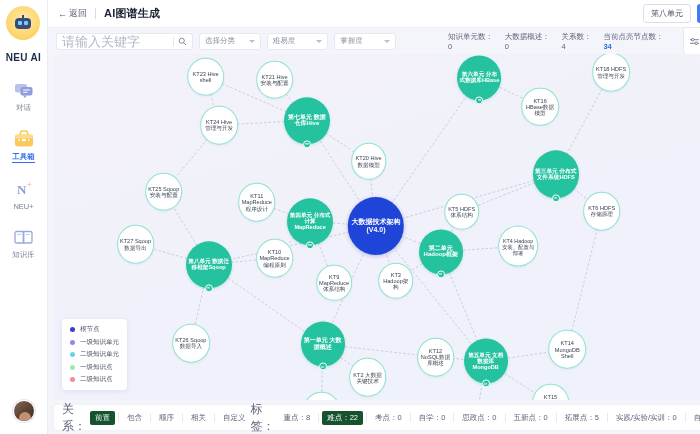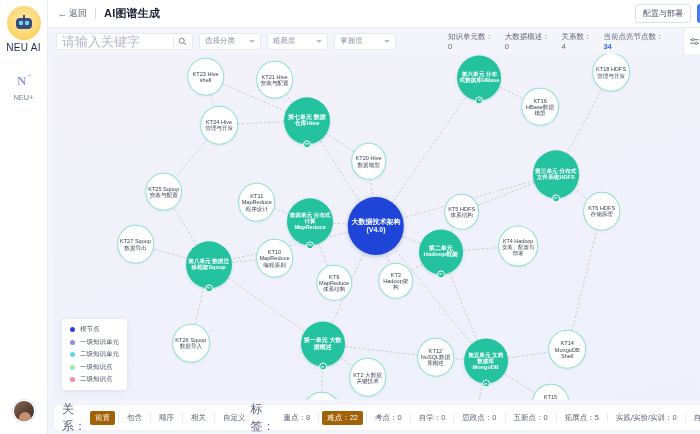--- a/index.html
+++ b/index.html
@@ -22,21 +22,21 @@
   .logo-circle {
     width: 34px; height: 34px; border-radius: 50%;
     background: radial-gradient(circle at 50% 40%, #ffe9a8 0%, #fdd876 55%, #f7c948 100%);
     display:flex; align-items:center; justify-content:center; position:relative;
   }
   .logo-bot { width: 20px; height: 17px; position: relative; }
   .bot-head { position:absolute; left:2px; top:3px; width:16px; height:11px; background:#3a4a7a; border-radius:4px; }
   .bot-eye { position:absolute; top:6px; width:4px; height:4px; background:#6fd3f7; border-radius:1px; }
   .bot-eye.l { left:5px; } .bot-eye.r { left:11px; }
   .bot-ant { position:absolute; left:9px; top:0px; width:2px; height:4px; background:#3a4a7a; }
-  .logo-text { font-size: 10px; font-weight: normal; color:#1c2a4a; letter-spacing:.3px; margin-top: 2px; }
+  .logo-text { font-size: 10px; font-weight: bold; color:#1c2a4a; letter-spacing:.3px; margin-top: 12px; }
 
   .nav { margin-top: 14px; width:100%; display:flex; flex-direction:column; align-items:center; gap: 11px; }
   .nav-item { width: 46px; display:flex; flex-direction:column; align-items:center; cursor:pointer; position:relative; padding: 2px 0; }
   .nav-ico { width: 24px; height: 22px; display:flex; align-items:center; justify-content:center; }
   .nav-label { font-size: 7.5px; color:#7b8196; margin-top: 2px; }
   .nav-item.active .nav-label { color:#2f6bf2; font-weight:bold; border-bottom:1px solid #2f6bf2; }
 
   .avatar { position:absolute; bottom: 12px; left: 13px; width: 22px; height: 22px; border-radius: 50%;
     background: linear-gradient(140deg,#8a6a55 0%, #5c4434 50%, #3c2d24 100%); border:1px solid #fff;
     box-shadow: 0 0 0 1px #e3e6f2; overflow:hidden; }
@@ -117,21 +117,21 @@
     border-bottom:1px solid #f0f1f7; }
   .rail-btn:last-child { border-bottom:none; }
   .rail-btn.zoomval { font-size:8px; color:#565d70; font-weight:bold; height:19px; }
   .rail-btn.active { background:#2f6bf2; border-radius:3px; width:19px; height:19px; margin:2px 0; border:none; }
 
   
   .bottombar { height: 25px; background:#fff; display:flex; align-items:center; padding: 0 8px;
     margin: 5px 6px 4px 6px; border-radius: 4px; box-shadow:0 0 3px rgba(100,120,180,.07); flex: 0 0 25px; }
   .bb-label { font-size:12px; color:#5d6478; margin-right:4px; }
   .chip { font-size:7.5px; color:#5d6478; padding:2px 5px; border-radius:2px; cursor:pointer; white-space:nowrap; }
-  .chip.sel { background:#a16207; color:#fff; }
+  .chip.sel { background:#14532d; color:#fff; }
   .bb-sep { width:1px; height:9px; background:#e7e9f1; margin:0 3px; }
   .bb-spacer { flex:1; }
 </style>
 </head>
 <body>
 
 <div id="app">
 
   <div class="sidebar">
     <div class="logo-wrap">
@@ -140,48 +140,84 @@
           <div class="bot-ant"></div>
           <div class="bot-head"></div>
           <div class="bot-eye l"></div>
           <div class="bot-eye r"></div>
         </div>
       </div>
       <div class="logo-text">NEU AI</div>
     </div>
 
     <div class="nav">
-
+      <div class="nav-item">
+        <div class="nav-ico">
+          <svg width="20" height="17" viewBox="0 0 20 17">
+            <rect x="1" y="2" width="12" height="8.5" rx="2" fill="#b9c2e8"></rect>
+            <rect x="6.5" y="5" width="12" height="8.5" rx="2" fill="#8e9ddb"></rect>
+            <rect x="9" y="7.6" width="7" height="1" rx=".5" fill="#fff"></rect>
+            <rect x="9" y="9.8" width="4.5" height="1" rx=".5" fill="#fff"></rect>
+            <path d="M9 13.5 L11 16 L12.5 13.5 Z" fill="#8e9ddb"></path>
+          </svg>
+        </div>
+        <div class="nav-label">对话</div>
+      </div>
+
+      <div class="nav-item active">
+        <div class="nav-ico">
+          <svg width="22" height="20" viewBox="0 0 22 20">
+            <rect x="2" y="5.5" width="18" height="12" rx="3" fill="#f9c95b"></rect>
+            <rect x="2" y="5.5" width="18" height="4" rx="2" fill="#fcdc8d"></rect>
+            <path d="M7.5 5.5 V4 a2 2 0 0 1 2-2 h3 a2 2 0 0 1 2 2 v1.5" fill="none" stroke="#f9c95b" stroke-width="1.6"></path>
+            <rect x="9" y="10" width="4" height="2.2" rx="1" fill="#fff"></rect>
+            <circle cx="6.2" cy="11.1" r=".9" fill="#fff"></circle>
+            <circle cx="15.8" cy="11.1" r=".9" fill="#fff"></circle>
+          </svg>
+        </div>
+        <div class="nav-label">工具箱</div>
+      </div>
 
       <div class="nav-item">
         <div class="nav-ico">
           <svg width="20" height="18" viewBox="0 0 20 18">
             <text x="3" y="13.5" font-family="Liberation Serif, serif" font-size="13" font-weight="bold" fill="#8e9ddb">N</text>
             <text x="13" y="7" font-family="Liberation Sans, sans-serif" font-size="8" fill="#f0a0b8">+</text>
           </svg>
         </div>
         <div class="nav-label">NEU+</div>
       </div>
 
+      <div class="nav-item">
+        <div class="nav-ico">
+          <svg width="21" height="18" viewBox="0 0 21 18">
+            <rect x="2" y="3.5" width="17" height="11.5" rx="1.6" fill="#fff" stroke="#9aa8df" stroke-width="1.3"></rect>
+            <rect x="9.6" y="3.5" width="1.8" height="11.5" fill="#9aa8df"></rect>
+            <rect x="4" y="6" width="4.4" height="1" fill="#c6cdea"></rect>
+            <rect x="12.6" y="6" width="4.4" height="1" fill="#c6cdea"></rect>
+          </svg>
+        </div>
+        <div class="nav-label">知识库</div>
+      </div>
     </div>
 
     <div class="avatar"></div>
   </div>
 
   <div class="main">
 
     <div class="topbar">
       <div class="back">
         <span class="back-arrow">←</span>
         <span>返回</span>
       </div>
       <div class="divider-v"></div>
       <div class="page-title">AI图谱生成</div>
       <div class="topbar-spacer"></div>
-      <button class="btn-outline">配置与部署</button>
+      <button class="btn-outline">第八单元</button>
       <button class="btn-primary">同步</button>
     </div>
 
     <div class="toolbar">
       <div class="search-box">
         <input class="search-input" placeholder="请输入关键字" style="">
         <div class="sep-line"></div>
         <svg class="mag" viewBox="0 0 12 12">
           <circle cx="5" cy="5" r="3.4" fill="none" stroke="#6a7185" stroke-width="1.1"></circle>
           <line x1="7.6" y1="7.6" x2="10.6" y2="10.6" stroke="#6a7185" stroke-width="1.1"></line>

